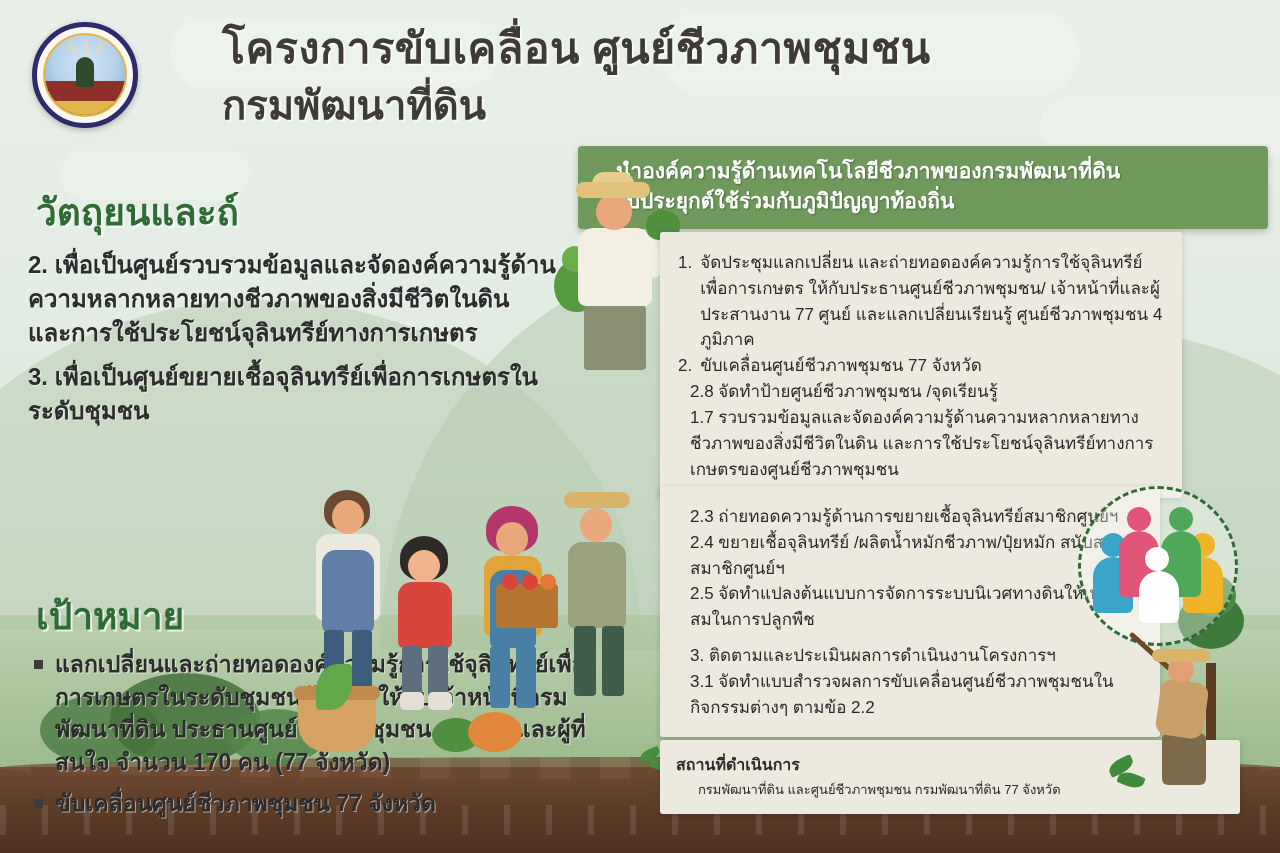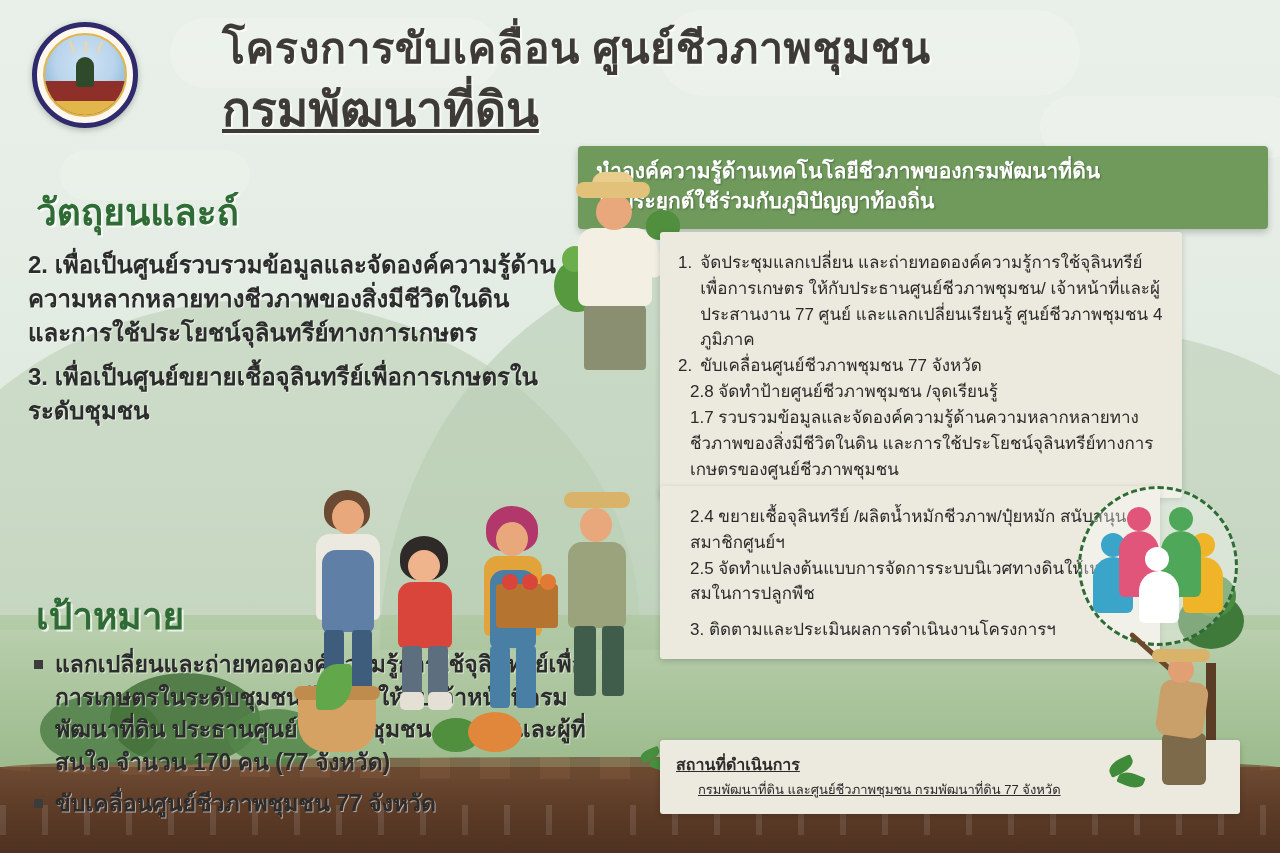--- a/index.html
+++ b/index.html
@@ -76,28 +76,28 @@
   .logo-inner .fig { position: absolute; left: 50%; top: 22px; margin-left: -9px; width: 18px; height: 30px; background: #2e4a2b; border-radius: 9px 9px 3px 3px;}
   .logo-inner .ray { position: absolute; left: 50%; top: 6px; width: 2px; height: 12px; background: #f0d79a; }
 
   .title-block { position: absolute; left: 222px; top: 22px; width: 930px; }
   .title-1 {
     font-size: 43px; font-weight: bold; color: #3e3a35; letter-spacing: .5px;
     text-shadow: 2px 2px 0 rgba(255,255,255,.65);
     line-height: 1.25;
   }
   .title-2 {
-    font-size: 48px; font-weight: bold; color: #3e3a35;
+    font-size: 40px; font-weight: bold; color: #3e3a35;
     text-shadow: 2px 2px 0 rgba(255,255,255,.65);
-    line-height: 1.25; margin-top: 4px; text-decoration: underline;
+    line-height: 1.25; margin-top: 4px;
   }
 
   
   .banner {
-    position: absolute; left: 578px; top: 146px; width: 690px; padding: 10px 16px 12px 18px;
+    position: absolute; left: 578px; top: 146px; width: 690px; padding: 10px 16px 12px 38px;
     background: #6f9a5b; border-radius: 4px;
     box-shadow: 0 3px 7px rgba(0,0,0,.22);
   }
   .banner-line {
     color: #ffffff; font-size: 21px; font-weight: bold; line-height: 1.45;
     text-shadow: 1px 1px 2px rgba(0,0,0,.3);
   }
 
   
   .h-objective {
@@ -125,21 +125,21 @@
   .bullet-sq { flex: none; width: 9px; height: 9px; background: #3c3c3c; margin-top: 12px; }
 
   
   .panel {
     position: absolute; background: #eceade; border-radius: 3px;
     box-shadow: 0 2px 6px rgba(0,0,0,.18);
     color: #2b2b2b;
   }
   .panel-1 { left: 660px; top: 232px; width: 522px; padding: 18px 16px 16px 18px; }
   .panel-2 { left: 660px; top: 486px; width: 500px; padding: 18px 16px 16px 18px; }
-  .panel-3 { left: 660px; top: 740px; width: 580px; padding: 12px 16px 14px 16px; text-decoration: underline; }
+  .panel-3 { left: 660px; top: 740px; width: 580px; padding: 12px 16px 14px 16px; }
 
   .p-line { font-size: 17px; line-height: 1.52; }
   .p-row { display: flex; gap: 8px; }
   .p-num { flex: none; }
   .indent-2 { padding-left: 12px; }
   .panel-3 .place-title { font-weight: bold; font-size: 16px; margin-bottom: 2px; }
   .panel-3 .place-text { font-size: 13px; padding-left: 22px; }
 
   
   .illus { position: absolute; }
@@ -341,23 +341,25 @@
     </div>
     <div class="p-line p-row">
       <span class="p-num">2.</span>
       <span>ขับเคลื่อนศูนย์ชีวภาพชุมชน 77 จังหวัด</span>
     </div>
     <div class="p-line indent-2">2.8 จัดทำป้ายศูนย์ชีวภาพชุมชน /จุดเรียนรู้</div>
     <div class="p-line indent-2">1.7 รวบรวมข้อมูลและจัดองค์ความรู้ด้านความหลากหลายทางชีวภาพของสิ่งมีชีวิตในดิน และการใช้ประโยชน์จุลินทรีย์ทางการเกษตรของศูนย์ชีวภาพชุมชน</div>
   </div>
 
   <div class="panel panel-2">
+    <div class="p-line indent-2">2.3  ถ่ายทอดความรู้ด้านการขยายเชื้อจุลินทรีย์สมาชิกศูนย์ฯ</div>
     <div class="p-line indent-2">2.4  ขยายเชื้อจุลินทรีย์ /ผลิตน้ำหมักชีวภาพ/ปุ๋ยหมัก สนับสนุนสมาชิกศูนย์ฯ</div>
     <div class="p-line indent-2">2.5  จัดทำแปลงต้นแบบการจัดการระบบนิเวศทางดินให้เหมาะสมในการปลูกพืช</div>
     <div class="p-line indent-2" style="margin-top:10px;">3.  ติดตามและประเมินผลการดำเนินงานโครงการฯ</div>
+    <div class="p-line indent-2">3.1  จัดทำแบบสำรวจผลการขับเคลื่อนศูนย์ชีวภาพชุมชนในกิจกรรมต่างๆ ตามข้อ 2.2</div>
   </div>
 
   <div class="panel panel-3">
     <div class="place-title">สถานที่ดำเนินการ</div>
     <div class="place-text">กรมพัฒนาที่ดิน และศูนย์ชีวภาพชุมชน กรมพัฒนาที่ดิน 77 จังหวัด</div>
   </div>
 
   <div class="illus people-icon">
     <div class="pi-head" style="left:20px; top:44px; background:#3aa4c9;"></div>
     <div class="pi-fig" style="left:12px; top:68px; height:56px; background:#3aa4c9;"></div>

